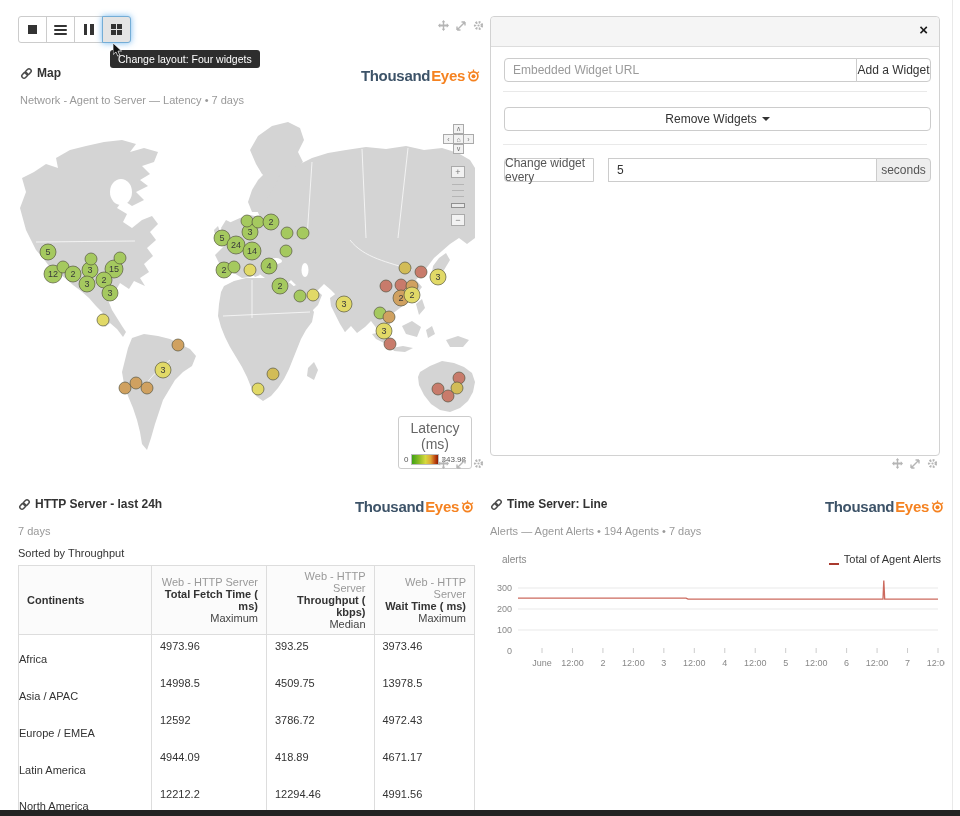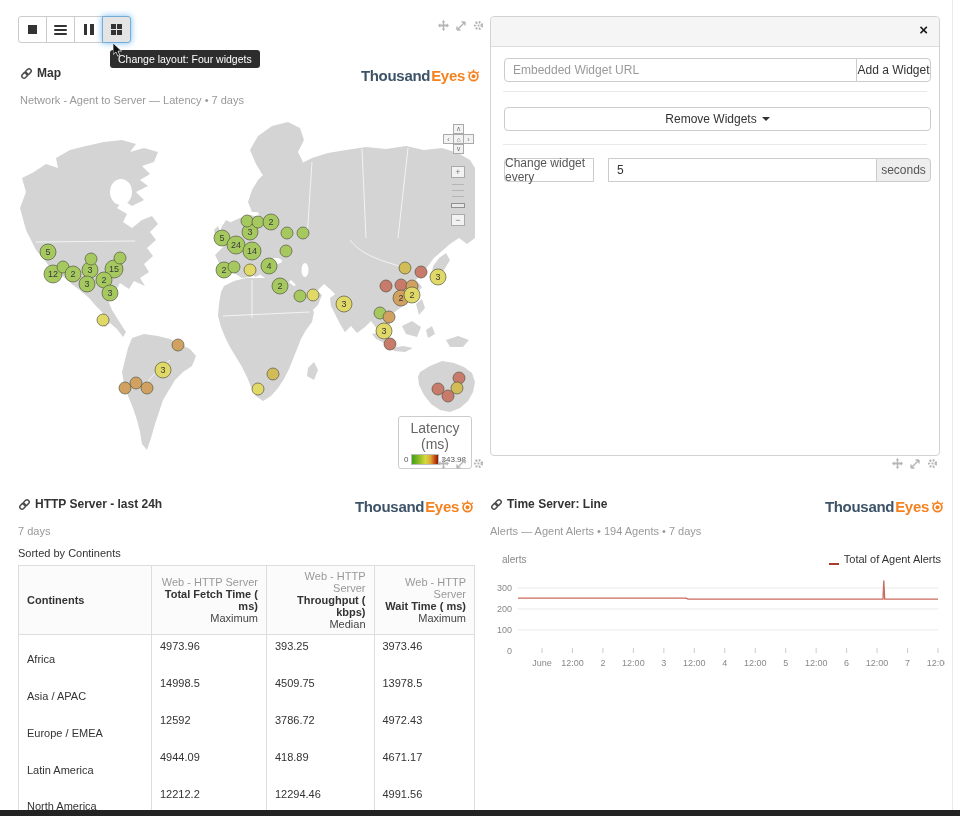--- a/index.html
+++ b/index.html
@@ -75,21 +75,21 @@
   
   #continent-table{left:18px;top:565px;width:457px;border-collapse:collapse;font-size:11px;background:#fff;}
   #continent-table, #continent-table th, #continent-table td{border:1px solid #ddd;}
   #continent-table td, #continent-table th{border-top:none;border-bottom:none;}
   #continent-table{border:1px solid #ddd;}
   #continent-table thead tr{height:44px;background:#fbfbfb;border-bottom:1px solid #ddd;}
   #continent-table th{padding:4px 8px;text-align:right;font-weight:normal;vertical-align:middle;}
   #continent-table th.first{text-align:left;font-weight:bold;color:#333;width:116px;}
   .th-group{color:#999;} .th-metric{font-weight:bold;color:#333;} .th-agg{color:#444;}
   #continent-table tbody tr{height:37px;}
-  #continent-table td.c-label{vertical-align:bottom;padding:4px 8px 7px 8px;color:#333;}
+  #continent-table td.c-label{vertical-align:bottom;padding:4px 8px 7px 0;color:#333;}
   #continent-table td.c-val{vertical-align:top;text-align:left;padding:5px 8px;color:#333;}
 
   
   .ts-ylabel{left:502px;top:554px;font-size:10px;color:#888;}
   .ts-legend{top:553px;right:19px;display:flex;align-items:flex-end;gap:5px;font-size:11px;color:#333;}
   .ts-dash{width:10px;height:2px;background:#a93a2e;}
 
   .right-line{left:952px;top:0;width:1px;height:810px;background:#e9e9e9;}
   .bottom-bar{left:0;top:810px;width:960px;height:6px;background:#232323;}
   .sorted-by{left:18px;top:547px;font-size:11px;color:#333;}
@@ -473,21 +473,21 @@
   <div class="abs logo" style="top:498px;right:485px;">
     <span class="p1">Thousand</span>
       <span class="p2">Eyes</span>
     <svg width="15" height="15">
       <circle cx="7.5" cy="8.2" r="4.4" fill="none" stroke="#f58220" stroke-width="1.7"></circle>
       <circle cx="7.5" cy="8.2" r="2" fill="#f58220"></circle>
       <path d="M2 3.6 L3.6 5.1 M7.5 1.6 V3.6 M13 3.6 L11.4 5.1" stroke="#f58220" stroke-width="1.3" fill="none"></path>
     </svg>
   </div>
 
-  <div class="abs sorted-by">Sorted by Continents</div>
+  <div class="abs sorted-by">Sorted by Throughput</div>
 
   <table id="continent-table" class="abs">
     <thead>
       <tr>
         <th class="first">Continents</th>
         <th>
           <div class="th-group">Web - HTTP Server</div>
           <div class="th-metric">Total Fetch Time ( ms)</div>
           <div class="th-agg">Maximum</div>
         </th>

